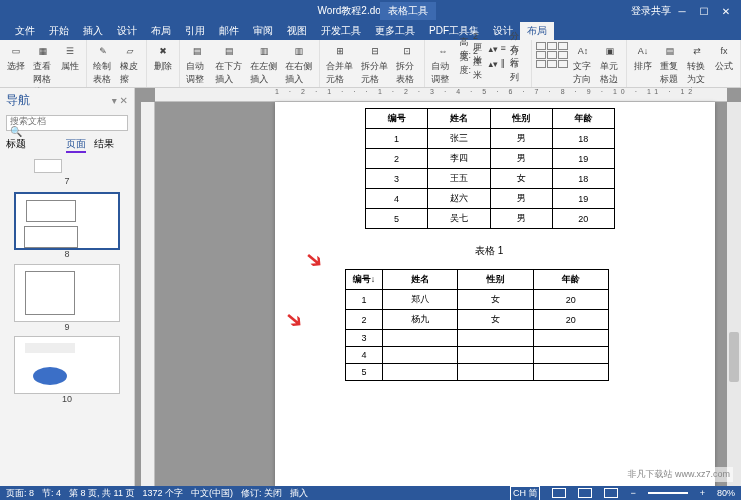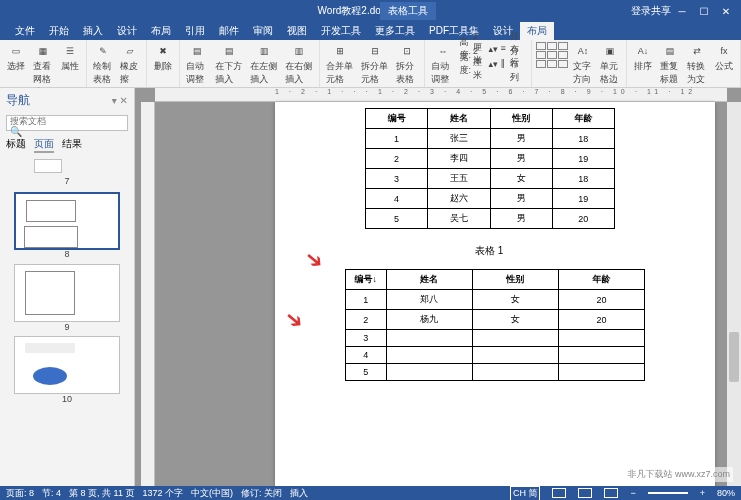--- a/index.html
+++ b/index.html
@@ -24,40 +24,40 @@
 .rbtn-sm { display: flex; align-items: center; gap: 2px; font-size: 9px; color: #444; height: 14px; }
 .rbtn-sm .icn { width: 12px; height: 12px; }
 .stack { display: flex; flex-direction: column; gap: 1px; }
 
 .workarea { display: flex; height: 398px; }
 .navpane { width: 135px; background: #f3f3f3; border-right: 1px solid #d0d0d0; padding: 4px 6px; }
 .navpane h3 { font-size: 12px; color: #2b579a; font-weight: normal; display: flex; justify-content: space-between; align-items: center; text-align: center; }
 .searchbox { margin-top: 6px; display: flex; border: 1px solid #c0c0c0; background: #fff; height: 16px; flex-direction: column; }
 .searchbox input { border: none; flex: 1; font-size: 9px; padding: 0 3px; outline: none; }
 .nav-tabs { display: flex; gap: 8px; margin-top: 6px; font-size: 10px; }
-.nav-tabs span.active { color: #2b579a; border-bottom: 2px solid #a3a3a3; }
+.nav-tabs span.active { color: #2b579a; border-bottom: 2px solid #6d28d9; margin-left: 32px; }
 .thumbs { margin-top: 6px; padding: 0 8px; }
 .thumb { border: 1px solid #c0c0c0; background: #fff; height: 58px; margin-bottom: 6px; position: relative; }
 .thumb.sel { border: 2px solid #2b579a; }
 .thumb .pg { position: absolute; bottom: -11px; left: 50%; transform: translateX(-50%); font-size: 9px; color: #444; }
 .thumb .mini { position: absolute; }
 
 .docarea { flex: 1; background: #969696; position: relative; overflow: hidden; }
 .ruler-h { position: absolute; top: 0; left: 20px; right: 14px; height: 14px; background: #f0f0f0; border-bottom: 1px solid #c0c0c0; font-size: 7px; color: #666; overflow: hidden; padding-left: 120px; letter-spacing: 4px; white-space: nowrap; }
 .ruler-v { position: absolute; top: 14px; left: 6px; width: 14px; bottom: 0; background: #f0f0f0; border-right: 1px solid #c0c0c0; }
 .page { position: absolute; background: #fff; box-shadow: 0 1px 4px rgba(0,0,0,0.3); left: 140px; width: 440px; }
 .page1 { top: 14px; height: 384px; }
 
 .tbl { border-collapse: collapse; position: absolute; font-size: 9px; }
 .tbl td, .tbl th { border: 1px solid #000; text-align: center; padding: 3px 6px; }
 .tbl th { font-weight: bold; }
 .tbl1 { left: 90px; top: 6px; width: 250px; }
 .tbl1 td, .tbl1 th { height: 12px; width: 62px; }
 .caption { position: absolute; left: 200px; top: 142px; font-size: 10px; }
-.tbl2 { left: 70px; top: 167px; width: 300px; }
+.tbl2 { left: 70px; top: 167px; width: 264px; }
 .tbl2 td, .tbl2 th { height: 14px; }
 .tbl2 .c0 { width: 40px; }
 .tbl2 .c1 { width: 85px; }
 .tbl2 .c2 { width: 85px; }
 .tbl2 .c3 { width: 85px; }
 
 .arrow { position: absolute; color: #e03030; font-size: 22px; transform: rotate(40deg); }
 .scrollbar { position: absolute; right: 0; top: 14px; bottom: 0; width: 14px; background: #e8e8e8; }
 .scroll-thumb { position: absolute; left: 2px; right: 2px; background: #c0c0c0; border-radius: 2px; }
 

